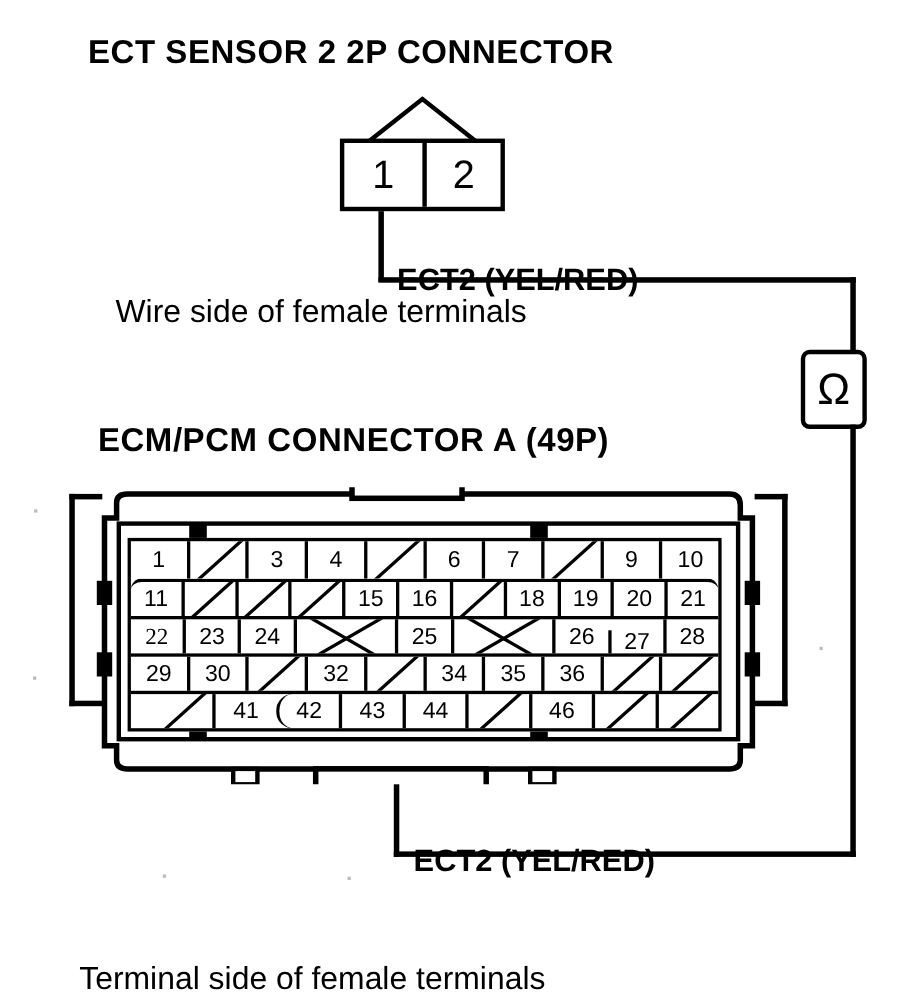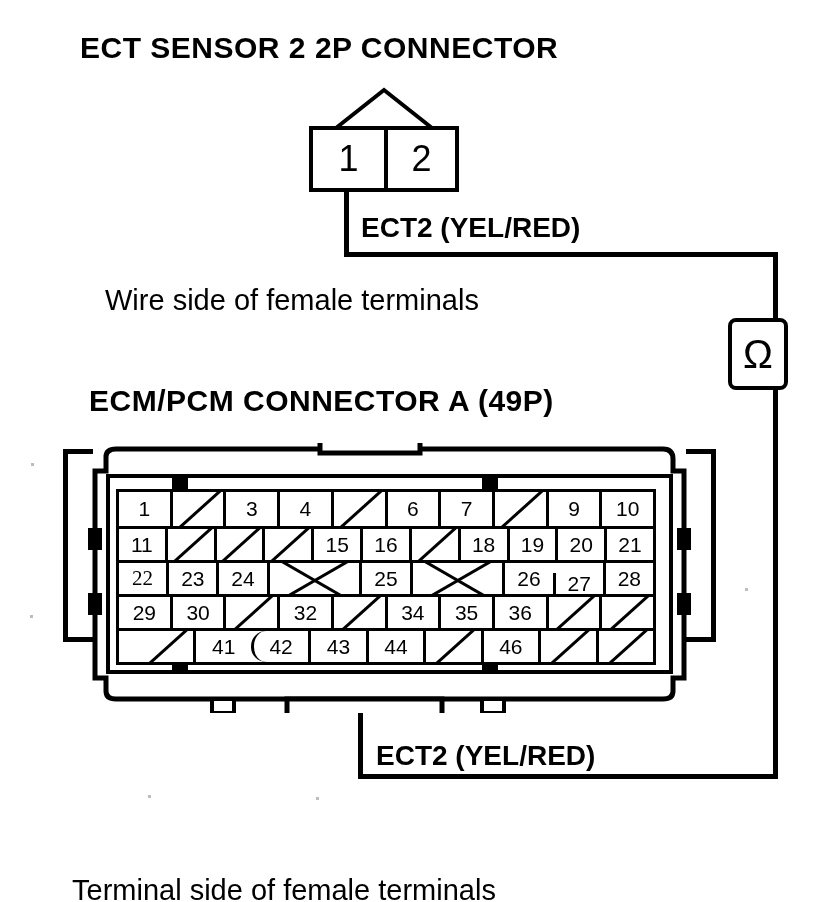--- a/index.html
+++ b/index.html
@@ -21,20 +21,21 @@
   .title {
     font-weight: bold;
     font-size: 30px;
     letter-spacing: 0.5px;
     white-space: nowrap;
   }
   .label-bold {
     font-weight: bold;
     font-size: 28px;
     white-space: nowrap;
+    margin-top: 27px;
   }
   .caption {
     font-size: 29px;
     white-space: nowrap;
   }
 
   
   #ect-connector-box {
     left: 309px;
     top: 126px;
@@ -161,21 +162,21 @@
   <div class="pin">1</div>
   <div class="pin">2</div>
 </div>
 
 <div class="abs wire" style="left:344px; top:192px; width:5px; height:64px;"></div>
 <div class="abs wire" style="left:344px; top:252px; width:434px; height:5px;"></div>
 <div class="abs wire" style="left:773px; top:252px; width:5px; height:70px;"></div>
 
 <div class="abs label-bold" style="left:361px; top:212px;">ECT2 (YEL/RED)</div>
 
-<div class="abs caption" style="left:105px; top:284px;">Wire side of female terminals</div>
+<div class="abs caption" style="left:105px; top:268px;">Wire side of female terminals</div>
 
 <div class="abs" id="ohm-meter">
   <span>Ω</span>
 </div>
 <div class="abs wire" style="left:773px; top:386px; width:5px; height:393px;"></div>
 
 <div class="abs title" style="left:89px; top:384px;">ECM/PCM CONNECTOR A (49P)</div>
 
 <div class="abs" id="ecm-shell">
 
@@ -212,21 +213,21 @@
         <div class="cell slash" style="flex: 1 1 0px;"></div>
         <div class="cell" style="flex: 1 1 0px;">3</div>
         <div class="cell" style="flex: 1 1 0px;">4</div>
         <div class="cell slash" style="flex: 1 1 0px;"></div>
         <div class="cell" style="flex: 1 1 0px;">6</div>
         <div class="cell" style="flex: 1 1 0px;">7</div>
         <div class="cell slash" style="flex: 1 1 0px;"></div>
         <div class="cell" style="flex: 1 1 0px;">9</div>
         <div class="cell" style="flex: 1 1 0px;">10</div>
       </div>
-    <div class="grid-row" style="height: 20%;">
+    <div class="grid-row" style="height: 20%; border-radius: 10px;">
         <div class="cell" style="flex: 1 1 0px;">11</div>
         <div class="cell slash" style="flex: 1 1 0px;"></div>
         <div class="cell slash" style="flex: 1 1 0px;"></div>
         <div class="cell slash" style="flex: 1 1 0px;"></div>
         <div class="cell" style="flex: 1 1 0px;">15</div>
         <div class="cell" style="flex: 1 1 0px;">16</div>
         <div class="cell slash" style="flex: 1 1 0px;"></div>
         <div class="cell" style="flex: 1 1 0px;">18</div>
         <div class="cell" style="flex: 1 1 0px;">19</div>
         <div class="cell" style="flex: 1 1 0px;">20</div>

